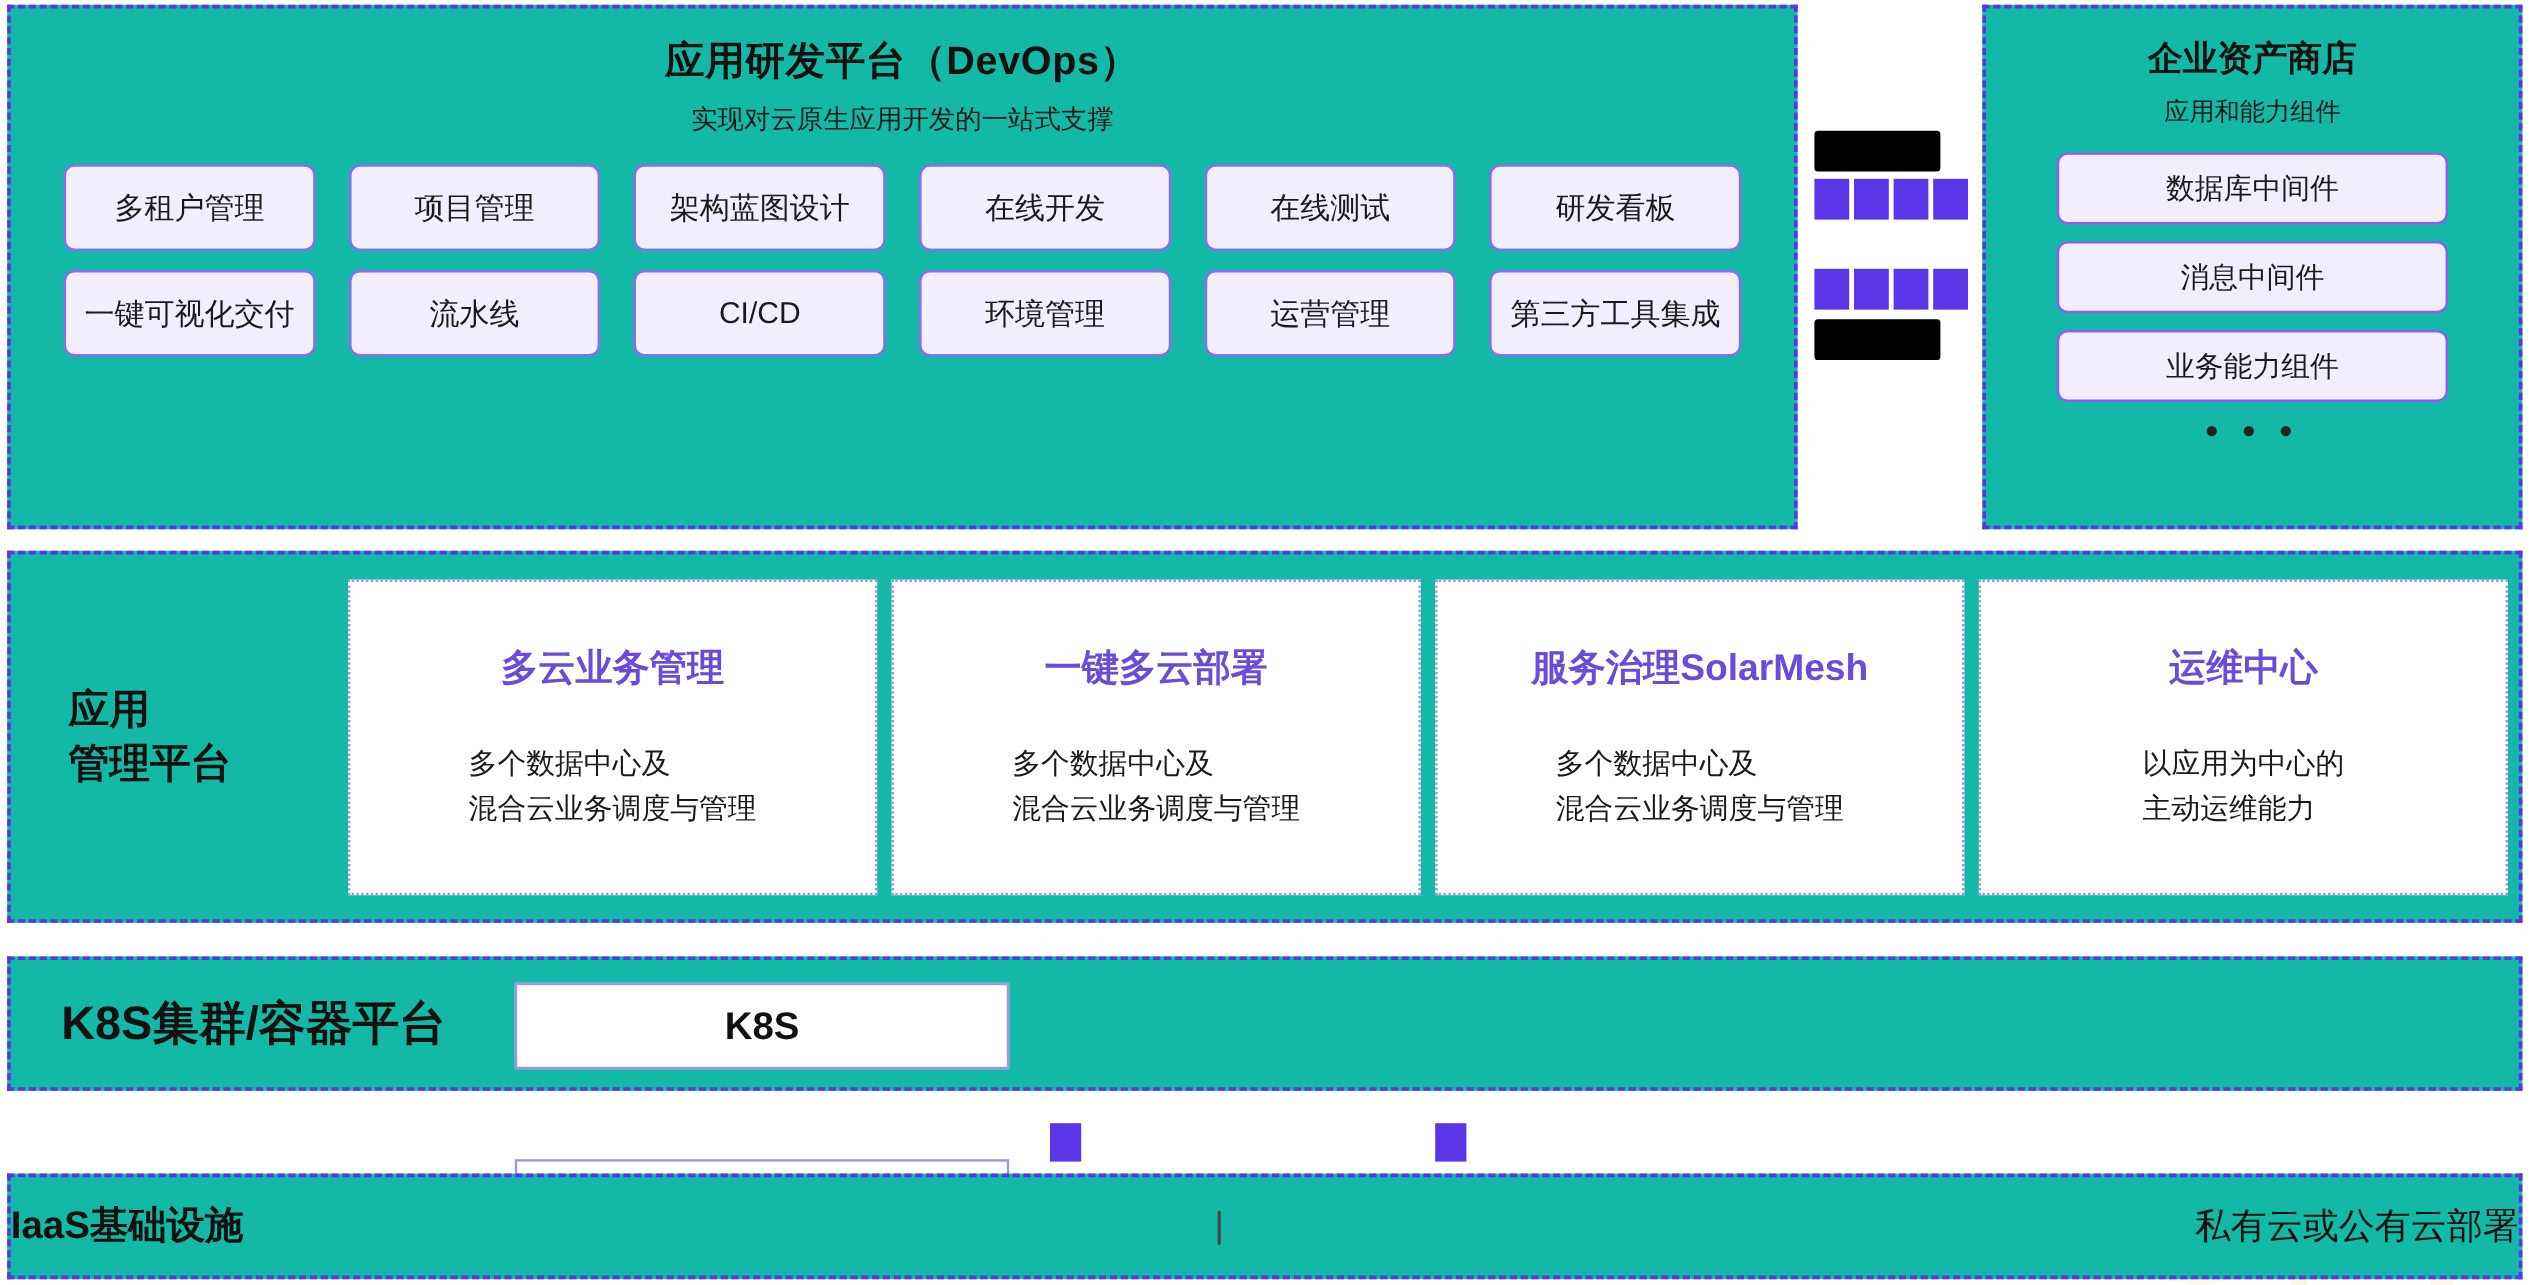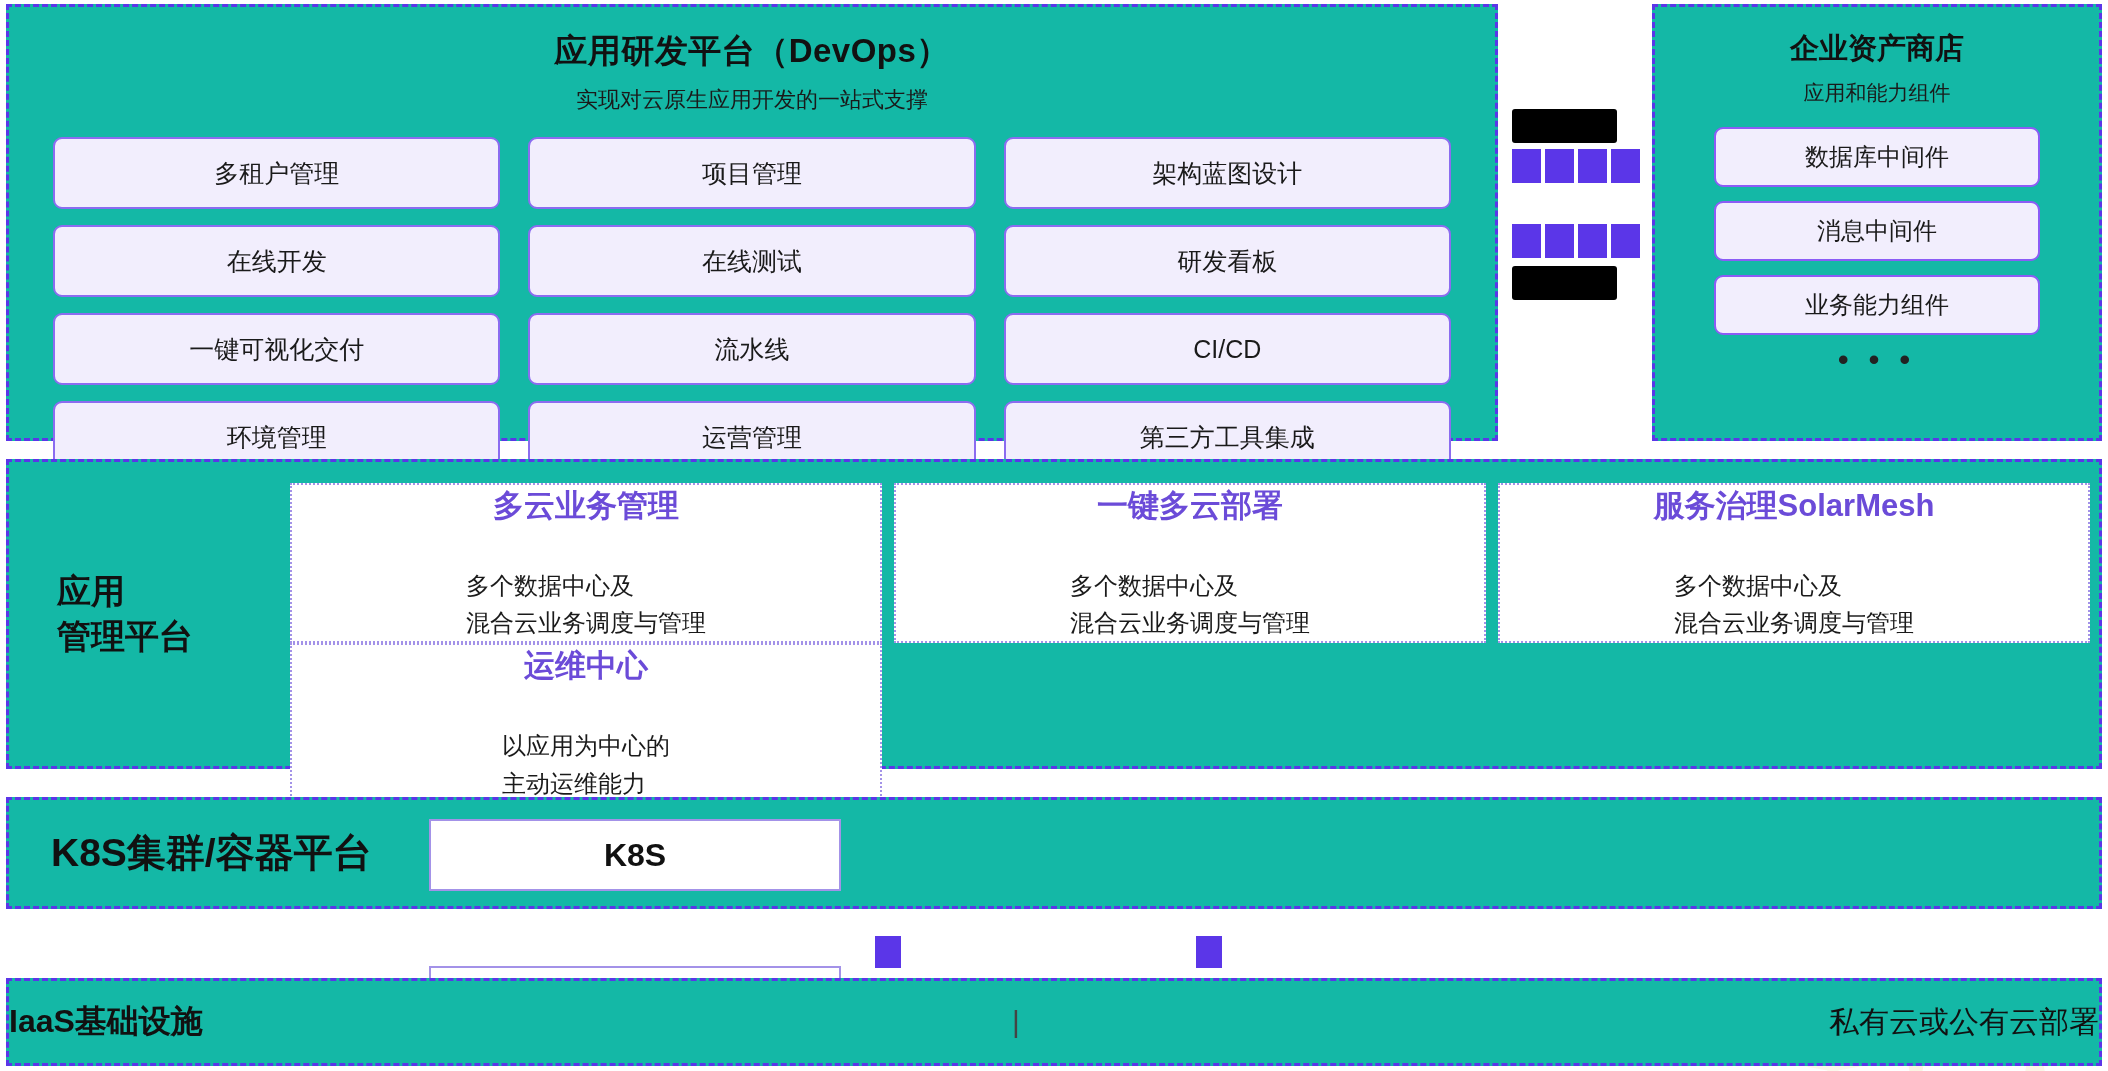--- a/index.html
+++ b/index.html
@@ -32,21 +32,21 @@
   #devops-panel { left: 6px; top: 4px; width: 1492px; height: 437px; }
   .devops-title {
     text-align: center; font-size: 33px; font-weight: bold;
     color: #111111; margin-top: 22px; letter-spacing: .5px;
   }
   .devops-sub {
     text-align: center; font-size: 22px; color: #1a1a1a; margin-top: 11px;
   }
   .devops-grid {
     margin: 22px auto 0 auto; width: 1398px;
-    display: grid; grid-template-columns: repeat(3, 1fr);
+    display: grid; grid-template-columns: repeat(6, 1fr);
     column-gap: 28px; row-gap: 16px;
   }
   .pill {
     height: 72px; border: 2px solid #8B6CF0; border-radius: 9px;
     background: #F2EEFD; display: flex; align-items: center; justify-content: center;
     font-size: 25px; color: #1a1a1a;
   }
 
   
   #mid-col { position: absolute; left: 1502px; top: 4px; width: 146px; height: 437px; background:#ffffff; }
@@ -68,21 +68,21 @@
   .dots-center { text-align: center; font-size: 30px; font-weight: bold; color:#222; letter-spacing: 6px; margin-top: 8px; }
 
   
   #mgmt-panel { left: 6px; top: 459px; width: 2096px; height: 310px; }
   .mgmt-label {
     position: absolute; left: 48px; top: 50%; transform: translateY(-50%);
     font-size: 34px; font-weight: bold; color: #111; line-height: 1.32;
   }
   .mgmt-cards {
     position: absolute; left: 281px; top: 21px; right: 9px; bottom: 20px;
-    display: grid; grid-template-columns: repeat(3, 1fr); column-gap: 12px;
+    display: grid; grid-template-columns: repeat(4, 1fr); column-gap: 12px;
   }
   .mgmt-card {
     background: #ffffff; border: 2px dotted #A392E8;
     display: flex; flex-direction: column; align-items: center; justify-content: center;
   }
   .mgmt-card-title { font-size: 31px; font-weight: bold; color: #6B4BD8; }
   .mgmt-card-body  { margin-top: 40px; font-size: 24px; color: #1a1a1a; text-align: left; line-height: 1.55; }
 
   
   #k8s-panel { left: 6px; top: 797px; width: 2096px; height: 112px; }

